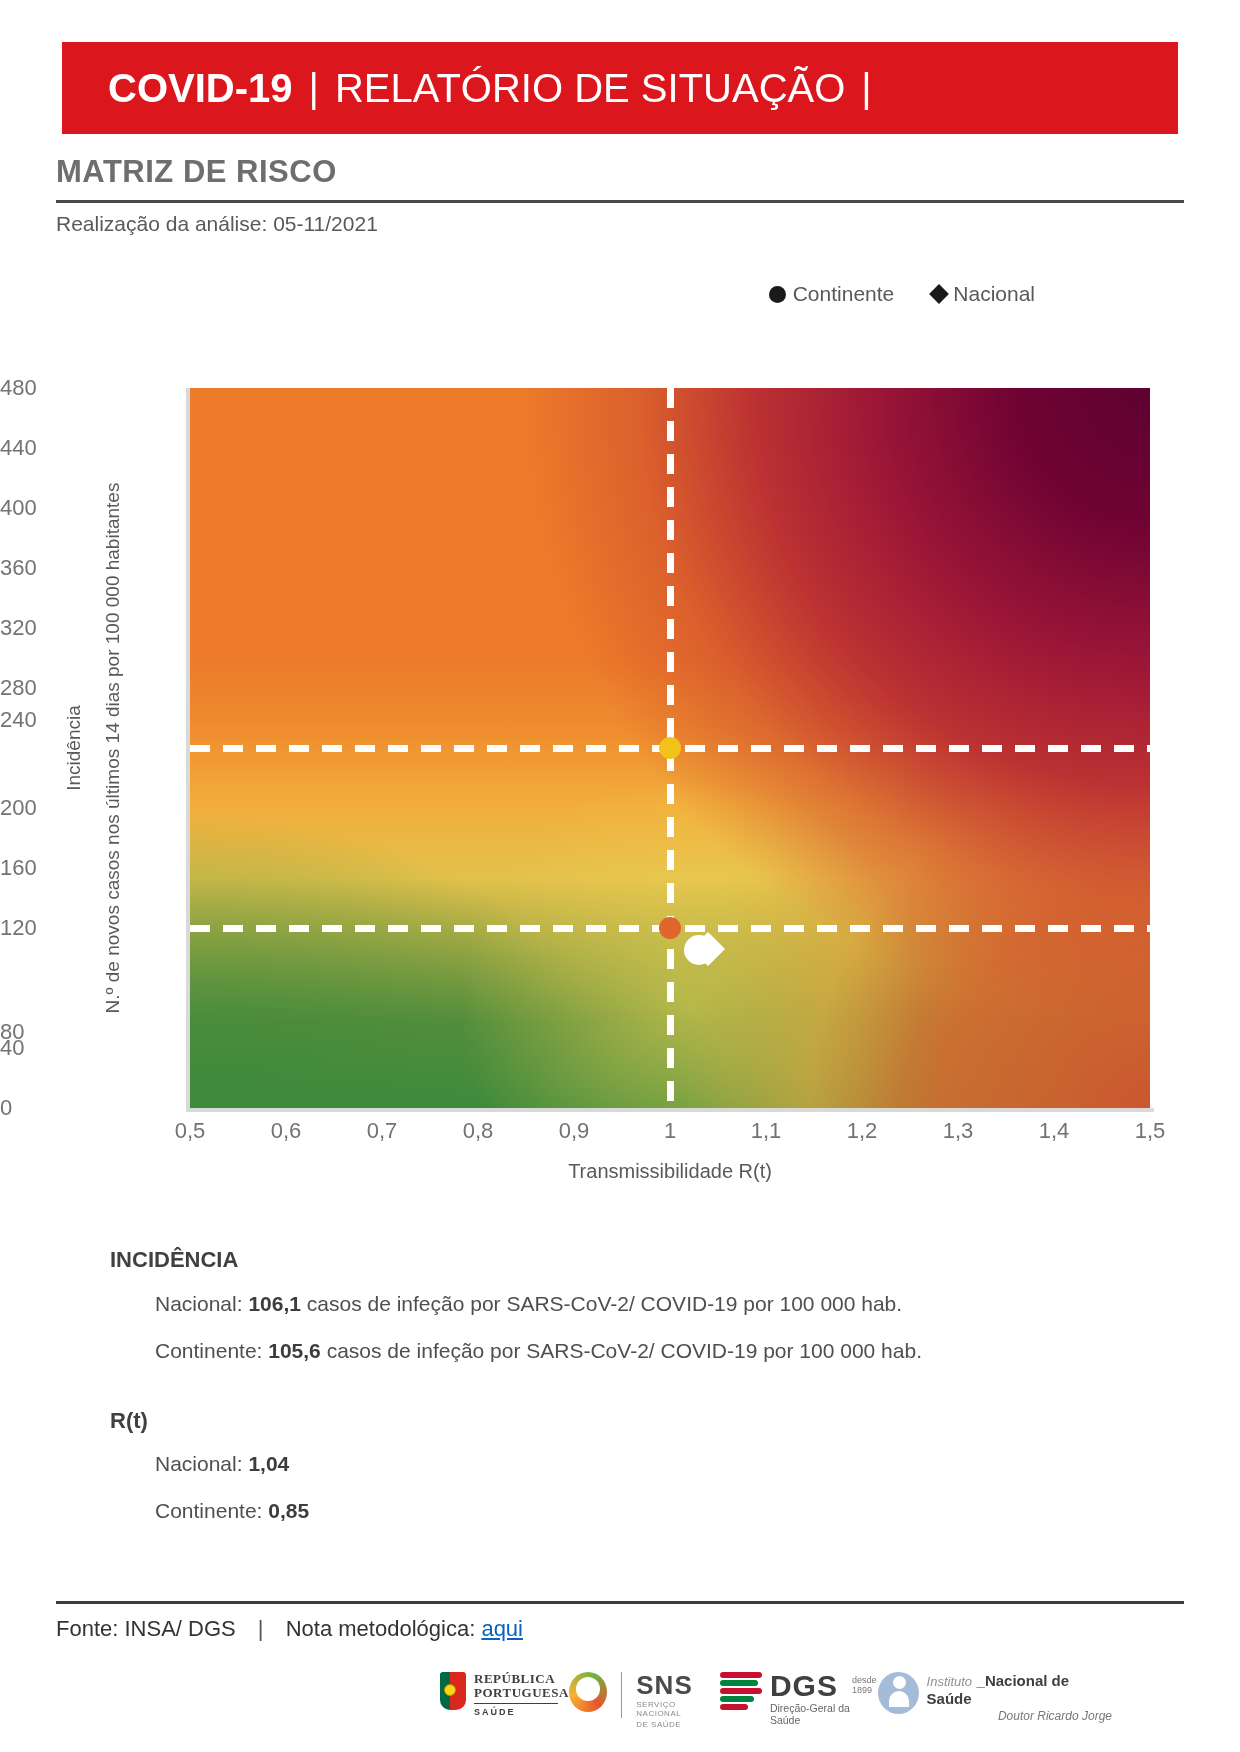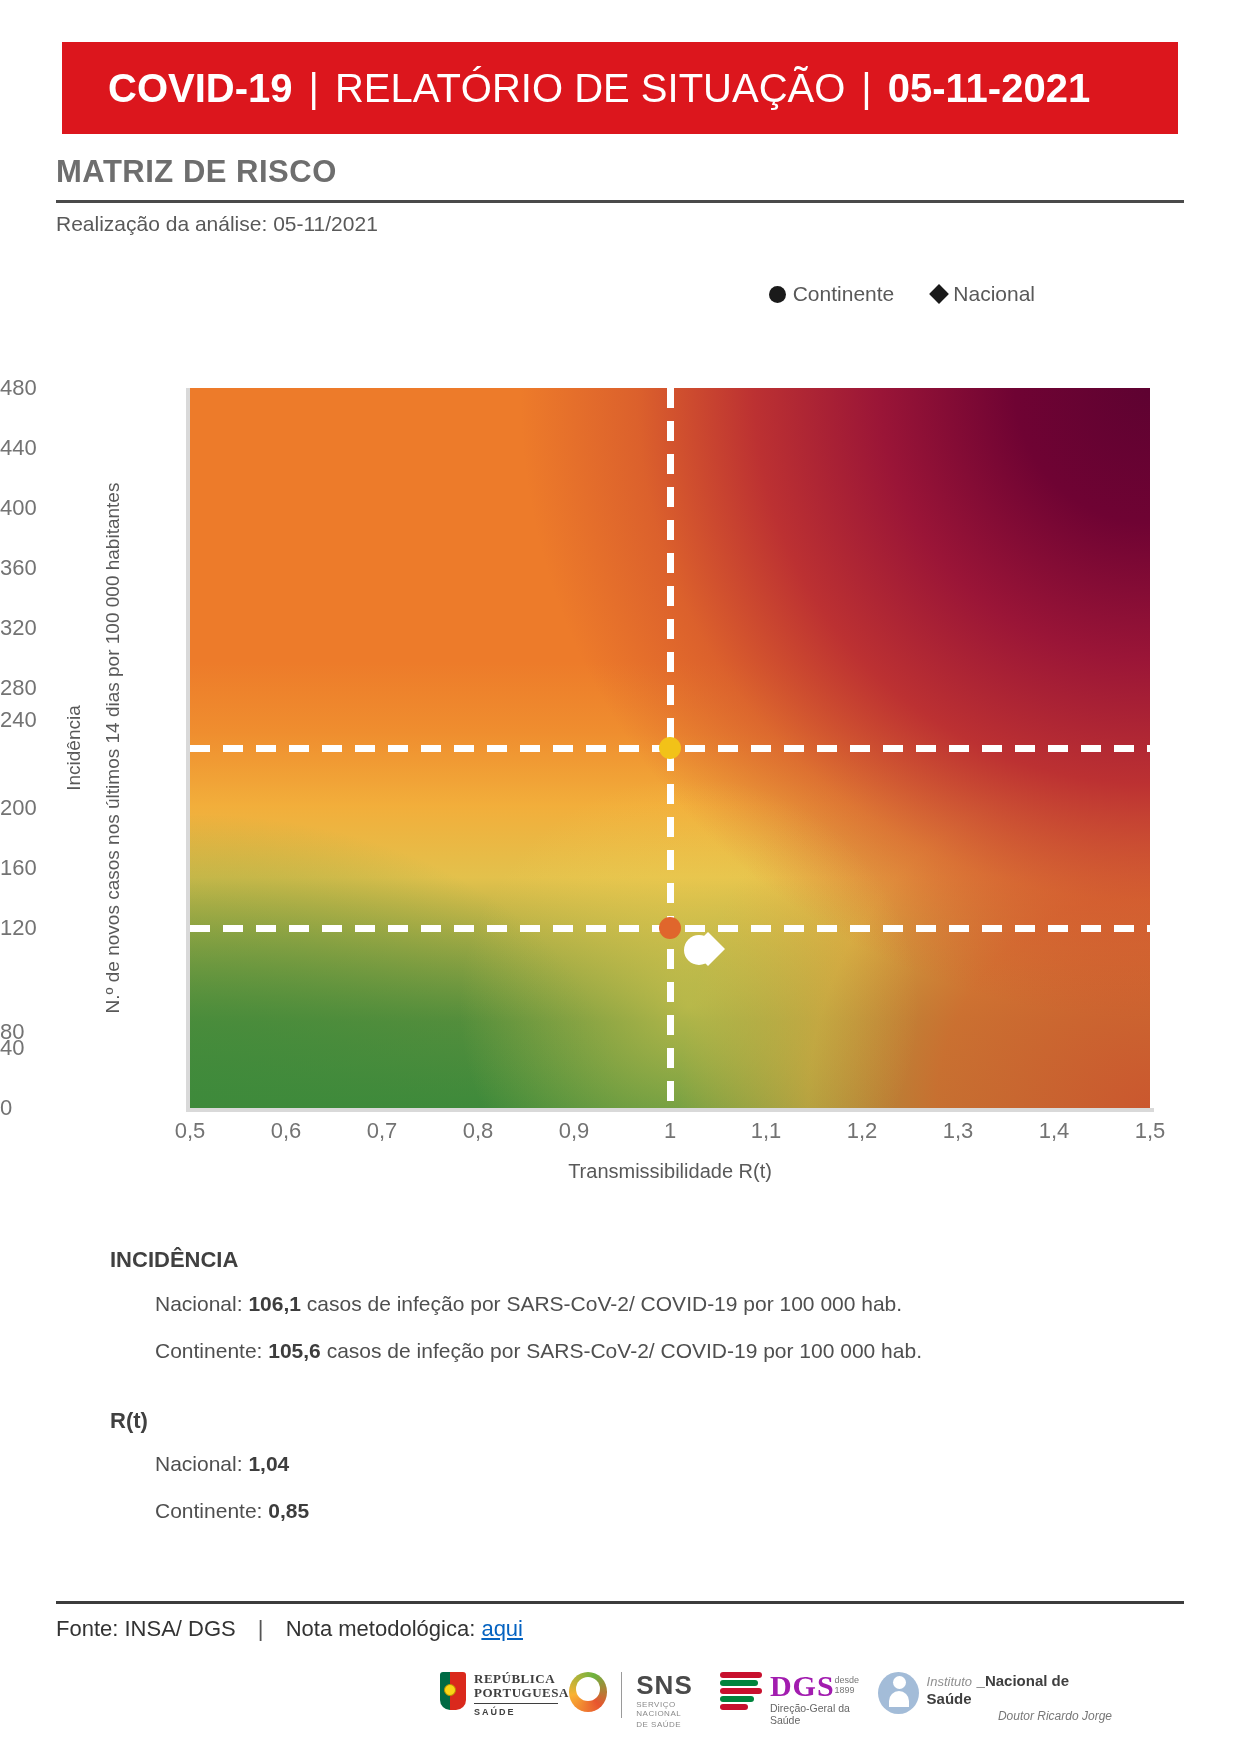--- a/index.html
+++ b/index.html
@@ -75,41 +75,40 @@
   .rp-rule{width:84px;height:1px;background:#3F3F3F;margin:3px 0 3px 0;}
   .rp-sub{font-family:"Liberation Sans",sans-serif;font-weight:700;font-size:9px;color:#3F3F3F;letter-spacing:2px;}
   .sns-circle{width:40px;height:40px;border-radius:50%;position:relative;overflow:hidden;
       background:conic-gradient(from 140deg,#E8552F,#F9B233 120deg,#6CB33F 240deg,#E8552F 360deg);}
   .sns-hole{position:absolute;left:7px;top:5px;width:24px;height:24px;border-radius:50%;background:#fff;}
   .sns-div{width:1px;height:46px;background:#9a9a9a;margin:0 6px;}
   .sns-abbr{font-size:26px;font-weight:700;color:#4A4A4A;letter-spacing:1px;line-height:26px;}
   .sns-sub{font-size:8px;color:#8A8A8A;letter-spacing:.5px;line-height:9px;margin-top:2px;}
   .dgs-icon{width:42px;height:40px;display:flex;flex-direction:column;gap:2px;align-items:flex-start;}
   .dgs-bar{height:6px;border-radius:3px;}
-  .dgs-abbr{font-size:30px;font-weight:800;color:#a21caf;line-height:28px;letter-spacing:1px;font-family:Liberation Serif, serif;}
-  .dgs-since{font-size:9px;color:#777;line-height:10px;margin-left:0;margin-top:3px;}
+  .dgs-abbr{font-size:30px;font-weight:800;color:#404040;line-height:28px;letter-spacing:1px;}
+  .dgs-since{font-size:9px;color:#777;line-height:10px;margin-left:14px;margin-top:3px;}
   .dgs-sub{font-size:10.5px;color:#666;margin-top:2px;}
   .insa-circle{width:42px;height:42px;border-radius:50%;background:#A3BCD8;position:relative;overflow:hidden;}
   .insa-head{position:absolute;left:15px;top:4px;width:13px;height:13px;border-radius:50%;background:#fff;}
   .insa-body{position:absolute;left:11px;top:19px;width:20px;height:16px;border-radius:10px 10px 0 0;background:#fff;}
   .insa-pre{font-style:italic;font-size:13px;color:#909090;}
   .insa-name{font-weight:700;font-size:15px;color:#3F3F3F;}
   .insa-sub{font-style:italic;font-size:12px;color:#777;text-align:right;margin-top:1px;}
 </style>
 </head>
 <body>
 
 <div class="page">
 
   <div class="banner">
     <span class="b-bold">COVID-19</span>
     <span class="b-sep">|</span>
     <span class="b-reg">RELATÓRIO DE SITUAÇÃO</span>
     <span class="b-sep">|</span>
-    <span class="b-bold">05-11-2021</span>
   </div>
 
   <div class="page-title">MATRIZ DE RISCO</div>
   <div class="title-rule"></div>
   <div class="analysis">Realização da análise: 05-11/2021</div>
 
   <div class="legend">
     <div class="legend-item">
       <span class="legend-circle"></span>
       <span>Continente</span>

